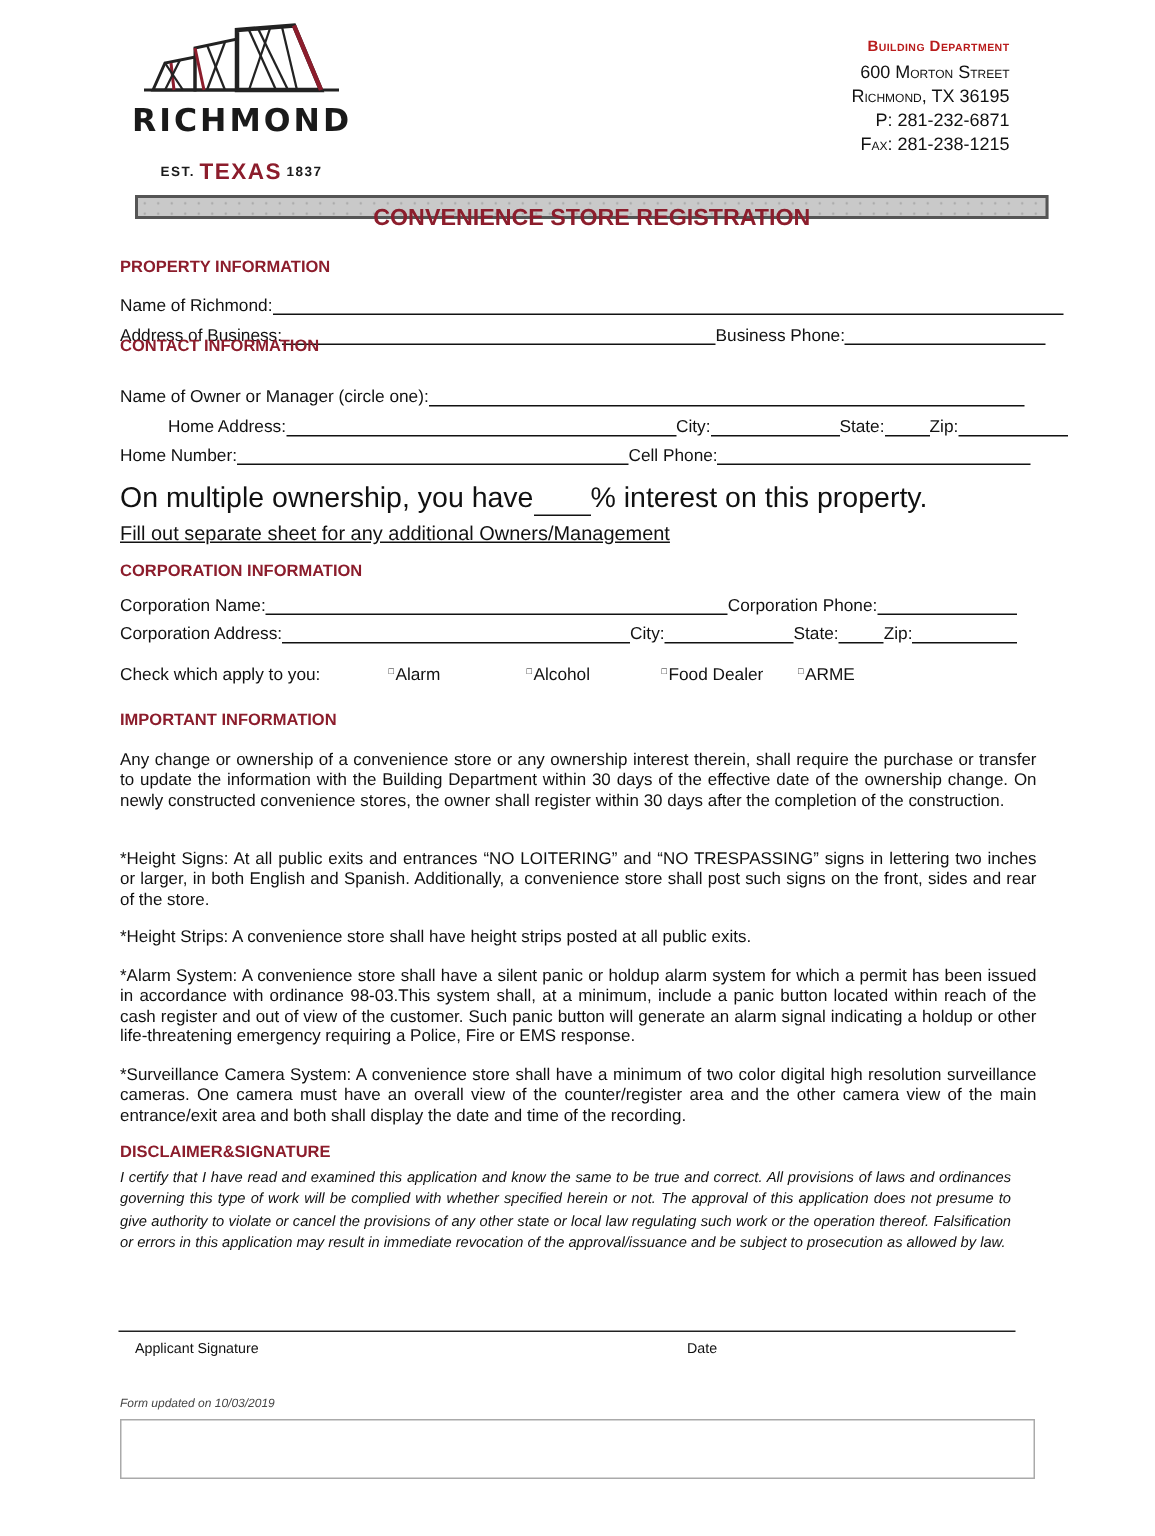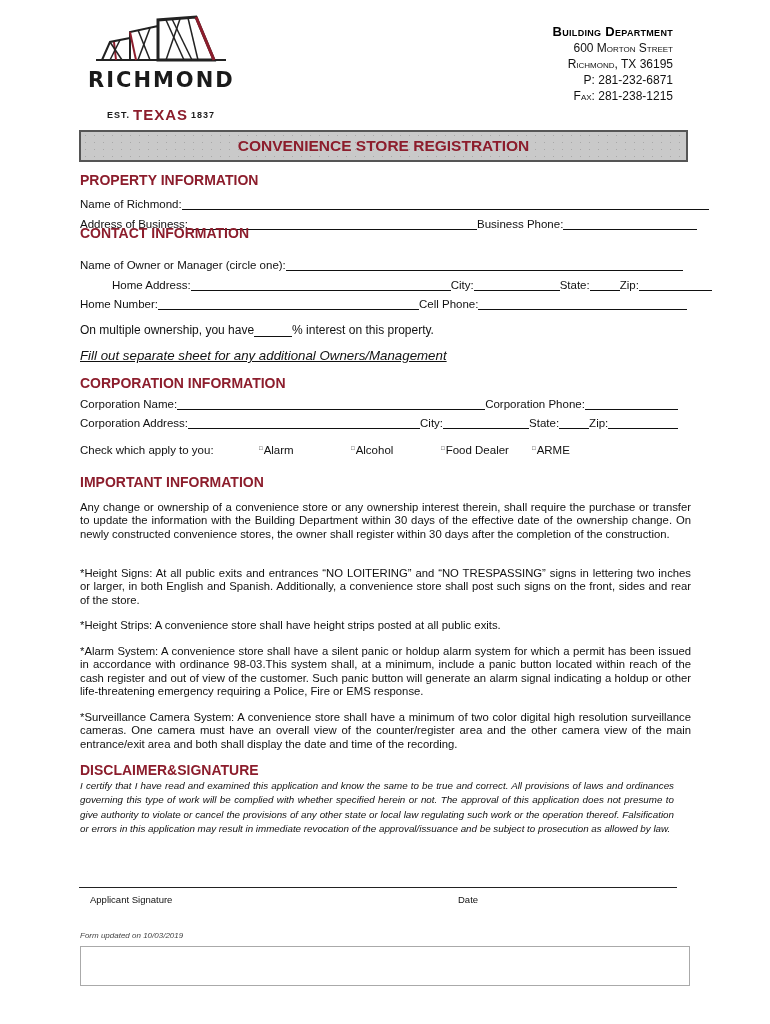--- a/index.html
+++ b/index.html
@@ -5,27 +5,27 @@
   html,body{margin:0;padding:0;background:#ffffff;}
   body{width:770px;height:1024px;position:relative;overflow:hidden;font-family:"Liberation Sans",sans-serif;color:#111;}
   .abs{position:absolute;}
   
   #logo{left:88px;top:14px;width:150px;height:92px;}
   .logo-word{position:absolute;left:0;top:54px;width:146px;text-align:center;font-family:"DejaVu Sans",sans-serif;font-weight:bold;font-size:21px;letter-spacing:2px;color:#1a1a1a;}
   .logo-est{position:absolute;left:0;top:92px;width:146px;text-align:center;font-size:9px;font-weight:bold;color:#1a1a1a;letter-spacing:1px;white-space:nowrap;}
   .logo-est .tx{color:#8c1d2c;font-size:15px;letter-spacing:1px;vertical-align:-2px;margin:0 3px;}
   
   #dept{right:97px;top:24px;text-align:right;font-size:11.5px;line-height:16px;color:#111;}
-  #dept .dname{color:#000000;font-weight:bold;font-size:13px;font-variant:small-caps;letter-spacing:0.3px;}
+  #dept .dname{color:#b91c1c;font-weight:bold;font-size:10px;font-variant:small-caps;letter-spacing:0.3px;}
   #dept .ln{font-variant:small-caps;font-size:12px;}
   
-  #titlebox{left:79px;top:130px;width:609px;height:32px;border:2px solid #555;background:#c9c9c9;box-sizing:border-box;
+  #titlebox{left:90px;top:130px;width:609px;height:16px;border:2px solid #555;background:#c9c9c9;box-sizing:border-box;
     background-image:radial-gradient(#a8a8a8 0.8px,transparent 1px);background-size:9px 7px;}
   #titlebox span{display:block;text-align:center;line-height:28px;font-weight:bold;font-size:15.5px;color:#8c1d2c;}
-  .sec{font-weight:bold;font-size:14px;color:#8c1d2c;}
+  .sec{font-weight:bold;font-size:11px;color:#8c1d2c;}
   .row{font-size:11.5px;white-space:nowrap;display:flex;align-items:flex-end;}
   .ul{border-bottom:1px solid #111;height:12px;display:inline-block;}
   .para{font-size:11.3px;line-height:13.3px;text-align:justify;width:611px;}
   .disc{font-style:italic;font-size:9.8px;line-height:14.3px;text-align:justify;width:594px;}
   .chk{font-size:11.5px;}
   .chk .box{font-size:6px;vertical-align:4px;margin-right:1px;}
   #sigline{left:79px;top:887px;width:598px;border-top:1px solid #222;}
   #footer-box{left:80px;top:946px;width:610px;height:40px;border:1px solid #aaa;box-sizing:border-box;text-align:center;font-size:9.3px;line-height:14px;padding-top:5px;}
   #footer-box a{color:#555;text-decoration:underline;font-style:italic;}
   .it{font-style:italic;}
@@ -95,26 +95,26 @@
   <span class="ul" style="width:30px"></span>
   <span>Zip:</span>
   <span class="ul" style="width:73px"></span>
 </div>
 <div class="abs row" style="left:80px;top:297px;">
   <span>Home Number:</span>
   <span class="ul" style="width:261px"></span>
   <span>Cell Phone:</span>
   <span class="ul" style="width:209px"></span>
 </div>
-<div class="abs row" style="left:80px;top:322px;font-size:12px;">
+<div class="abs row" style="left:80px;top:322px;font-size:19px;">
   <span>On multiple ownership, you have</span>
   <span class="ul" style="width:38px;height:14px"></span>
   <span>% interest on this property.</span>
 </div>
-<div class="abs" style="left:80px;top:348px;font-size:13.3px;text-decoration:underline;font-style:italic;">Fill out separate sheet for any additional Owners/Management</div>
+<div class="abs" style="left:80px;top:348px;font-size:13.3px;text-decoration:underline;">Fill out separate sheet for any additional Owners/Management</div>
 
 <div class="abs sec" style="left:80px;top:375px;">CORPORATION INFORMATION</div>
 <div class="abs row" style="left:80px;top:397px;">
   <span>Corporation Name:</span>
   <span class="ul" style="width:308px"></span>
   <span>Corporation Phone:</span>
   <span class="ul" style="width:93px"></span>
 </div>
 <div class="abs row" style="left:80px;top:416px;">
   <span>Corporation Address:</span>

